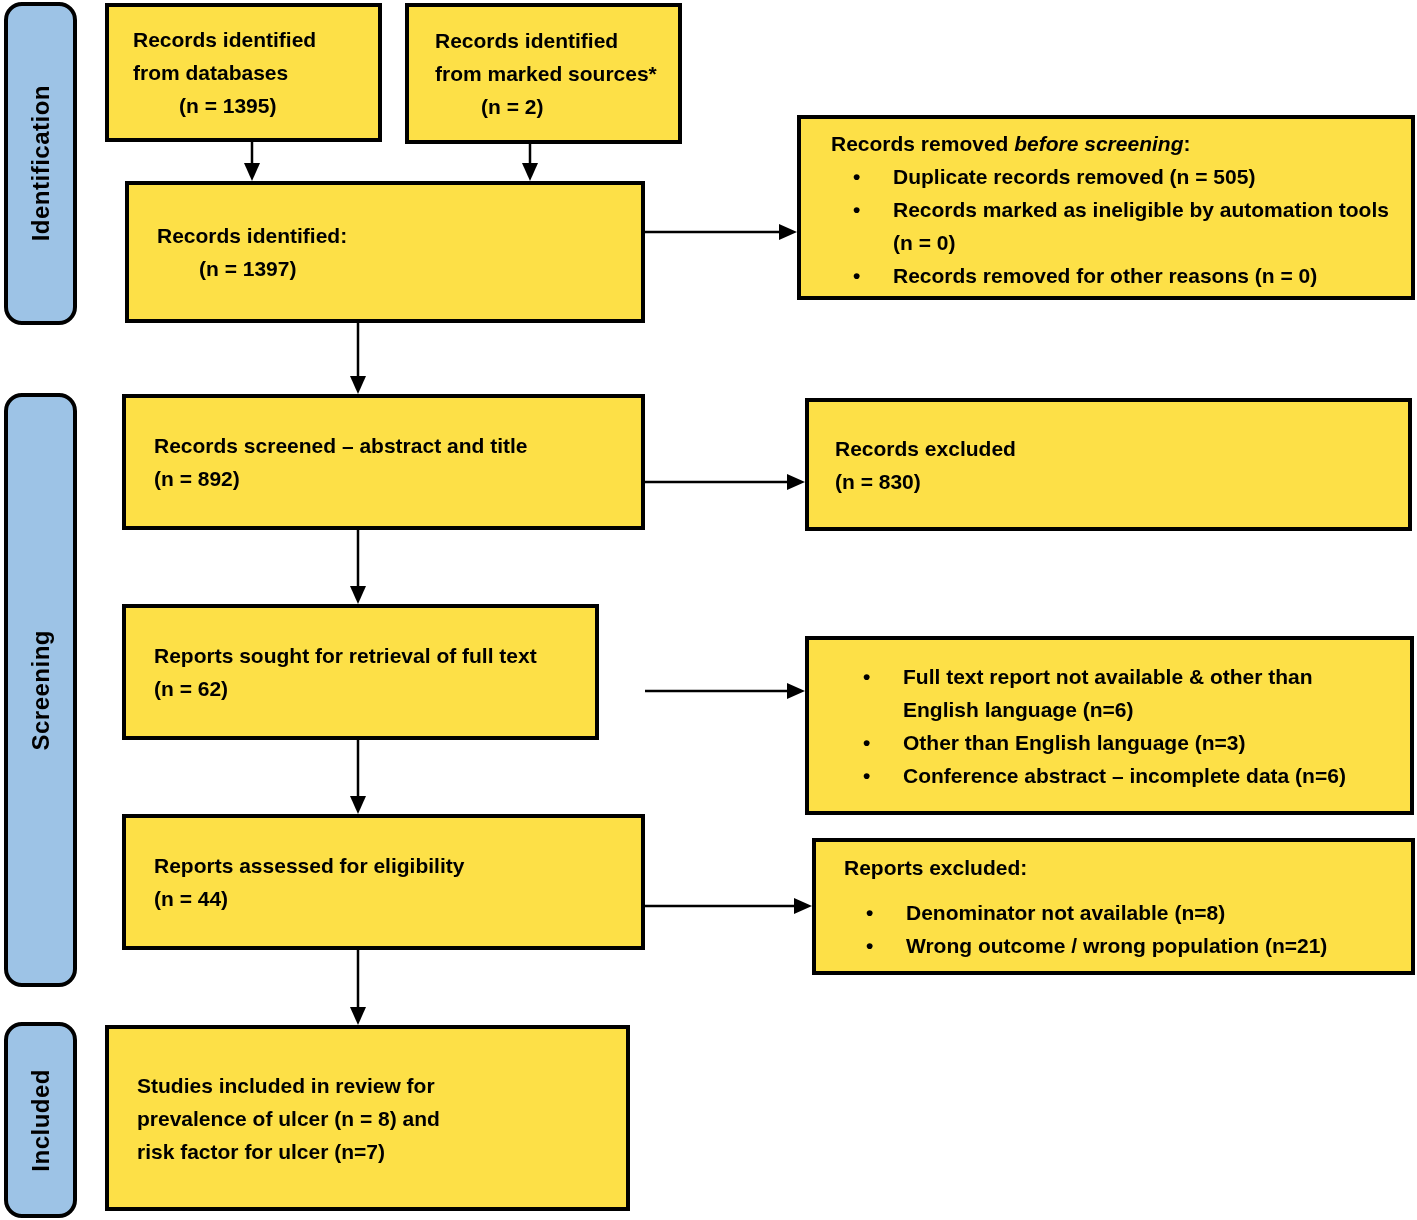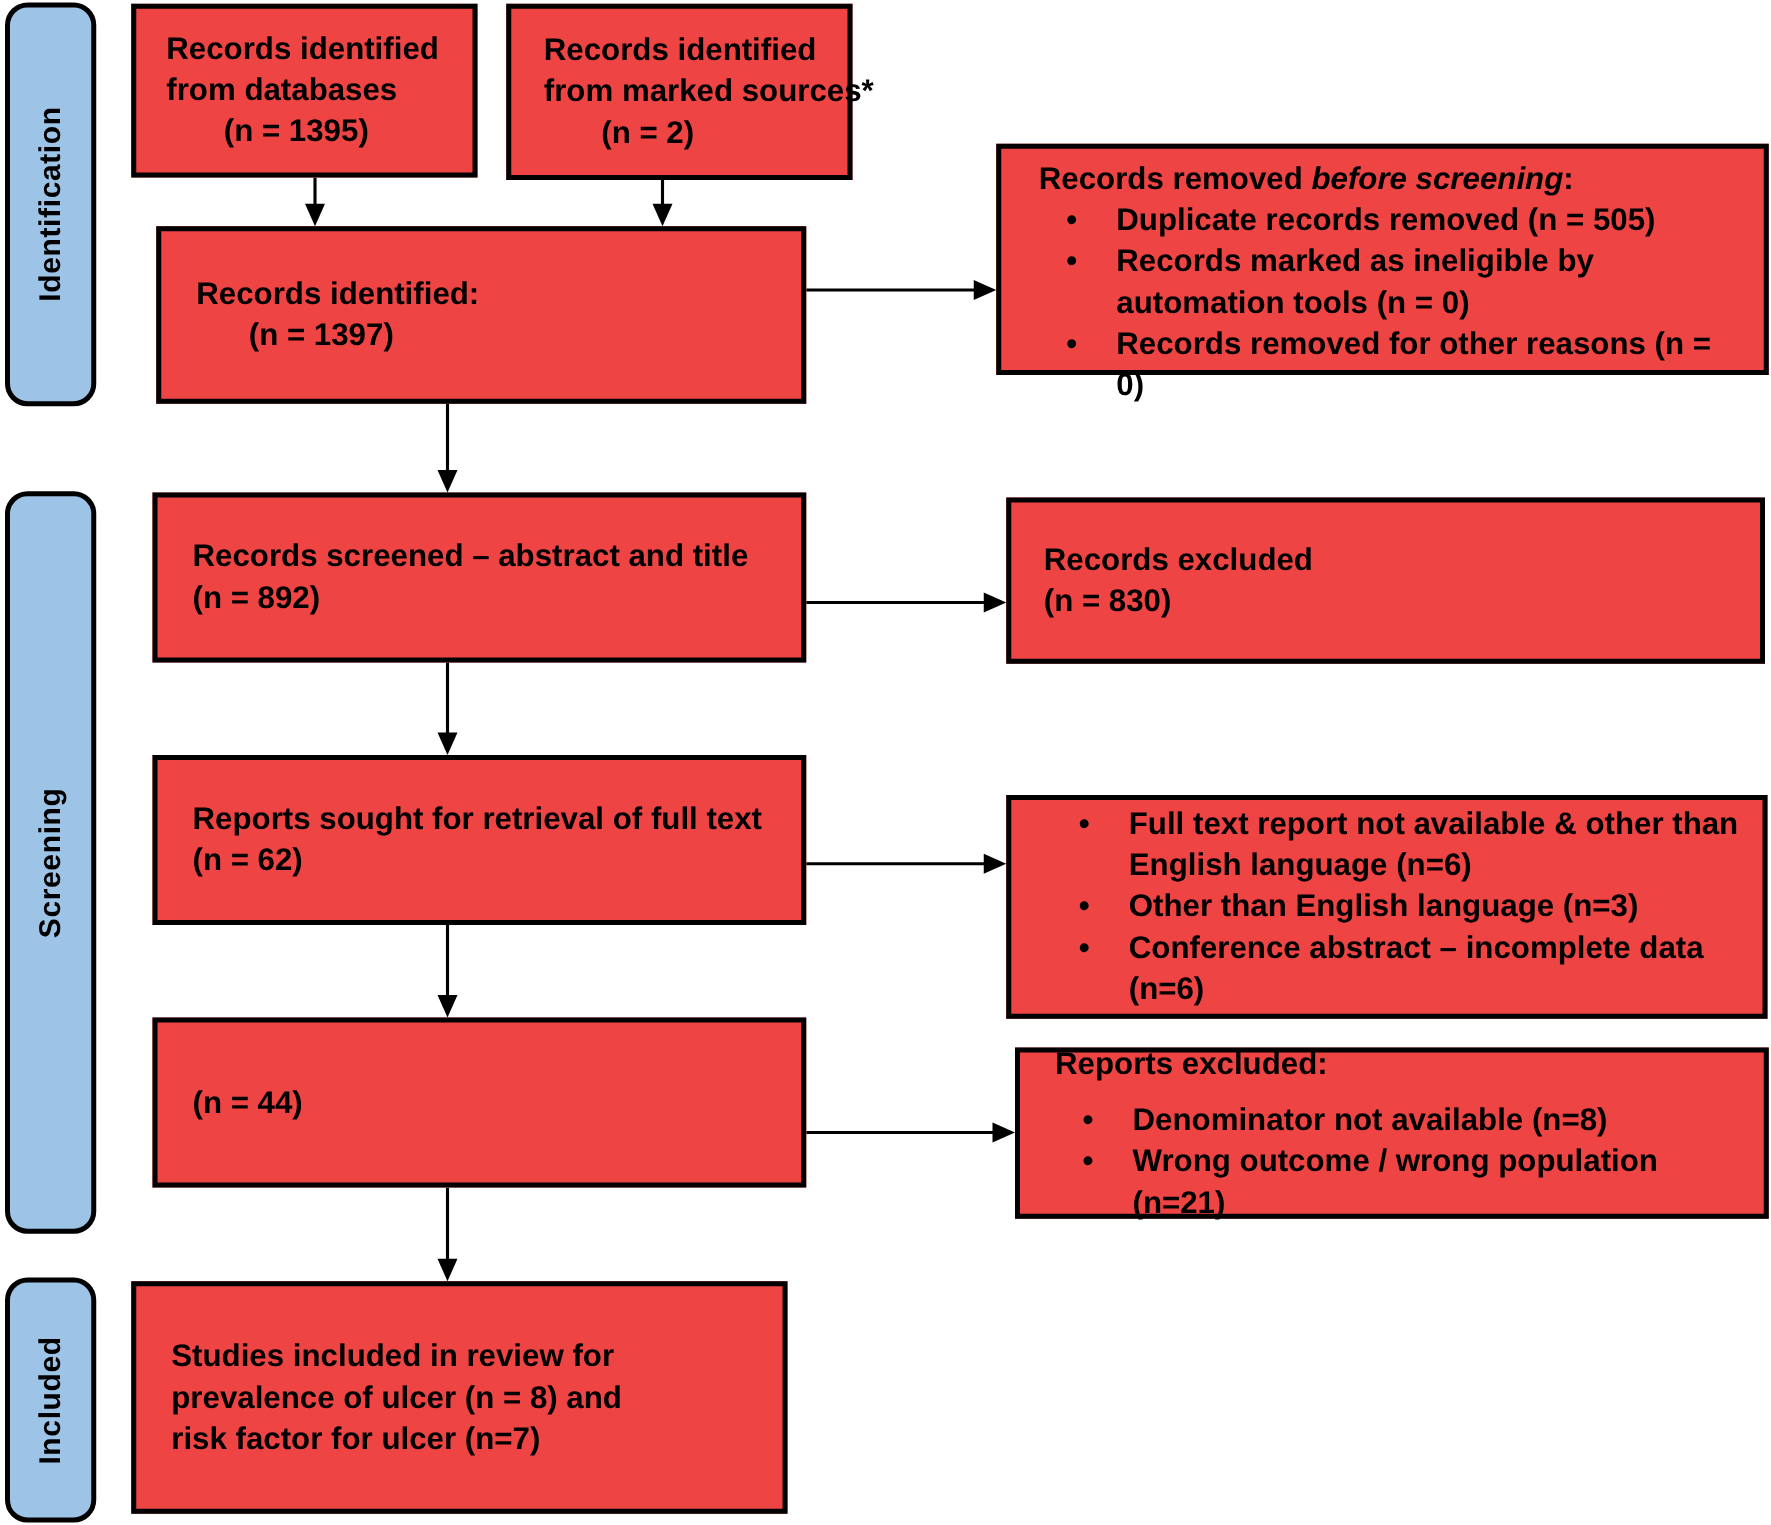--- a/index.html
+++ b/index.html
@@ -28,27 +28,27 @@
     writing-mode: vertical-rl;
     transform: rotate(180deg);
     font-size: 24px;
     font-weight: 700;
     letter-spacing: 0.5px;
     white-space: nowrap;
   }
   
   .fbox {
     position: absolute;
-    background: #ef4444;
+    background: #fde047;
     border: 4px solid #000000;
     box-sizing: border-box;
     display: flex;
     flex-direction: column;
     justify-content: center;
-    font-size: 25px;
+    font-size: 21px;
     line-height: 33px;
     font-weight: 600;
     padding-right: 18px;
   }
   .fbox .line { white-space: nowrap; }
   .fbox .count-indent { padding-left: 46px; }
   .fbox ul {
     margin: 0;
     padding: 0 0 0 62px;
     list-style: none;
@@ -61,21 +61,21 @@
     top: 0;
   }
   .italic { font-style: italic; }
   
   #box-records-databases   { left:105px; top:3px;    width:277px; height:139px; padding-left:24px; }
   #box-records-other       { left:405px; top:3px;    width:277px; height:141px; padding-left:26px; }
   #box-records-identified  { left:125px; top:181px;  width:520px; height:142px; padding-left:28px; }
   #box-records-removed     { left:797px; top:115px;  width:618px; height:185px; padding-left:30px; justify-content:flex-start; padding-top:8px; }
   #box-records-screened    { left:122px; top:394px;  width:523px; height:136px; padding-left:28px; }
   #box-records-excluded    { left:805px; top:398px;  width:607px; height:133px; padding-left:26px; }
-  #box-reports-sought      { left:122px; top:604px;  width:523px; height:136px; padding-left:28px; }
+  #box-reports-sought      { left:122px; top:604px;  width:477px; height:136px; padding-left:28px; }
   #box-reports-not-retrieved{ left:805px; top:636px; width:609px; height:179px; padding-left:32px; }
   #box-reports-assessed    { left:122px; top:814px;  width:523px; height:136px; padding-left:28px; }
   #box-reports-excluded    { left:812px; top:838px;  width:603px; height:137px; padding-left:28px;gap:12px; }
   #box-studies-included    { left:105px; top:1025px; width:525px; height:186px; padding-left:28px; }
   #bar-identification { top:2px;    height:323px; }
   #bar-screening      { top:393px;  height:594px; }
   #bar-included       { top:1022px; height:196px; }
   #arrows { position: absolute; left: 0; top: 0; }
 </style>
 </head>
@@ -165,20 +165,21 @@
 
   <div class="fbox" id="box-reports-not-retrieved">
     <ul>
       <li>Full text report not available &amp; other than English language (n=6)</li>
       <li>Other than English language (n=3)</li>
       <li>Conference abstract – incomplete data (n=6)</li>
     </ul>
   </div>
 
   <div class="fbox" id="box-reports-assessed">
+    <div class="line">Reports assessed for eligibility</div>
     <div class="line">(n = 44)</div>
   </div>
 
   <div class="fbox" id="box-reports-excluded">
     <div>Reports excluded:</div>
     <ul>
       <li>Denominator not available (n=8)</li>
       <li>Wrong outcome / wrong population (n=21)</li>
     </ul>
   </div>

